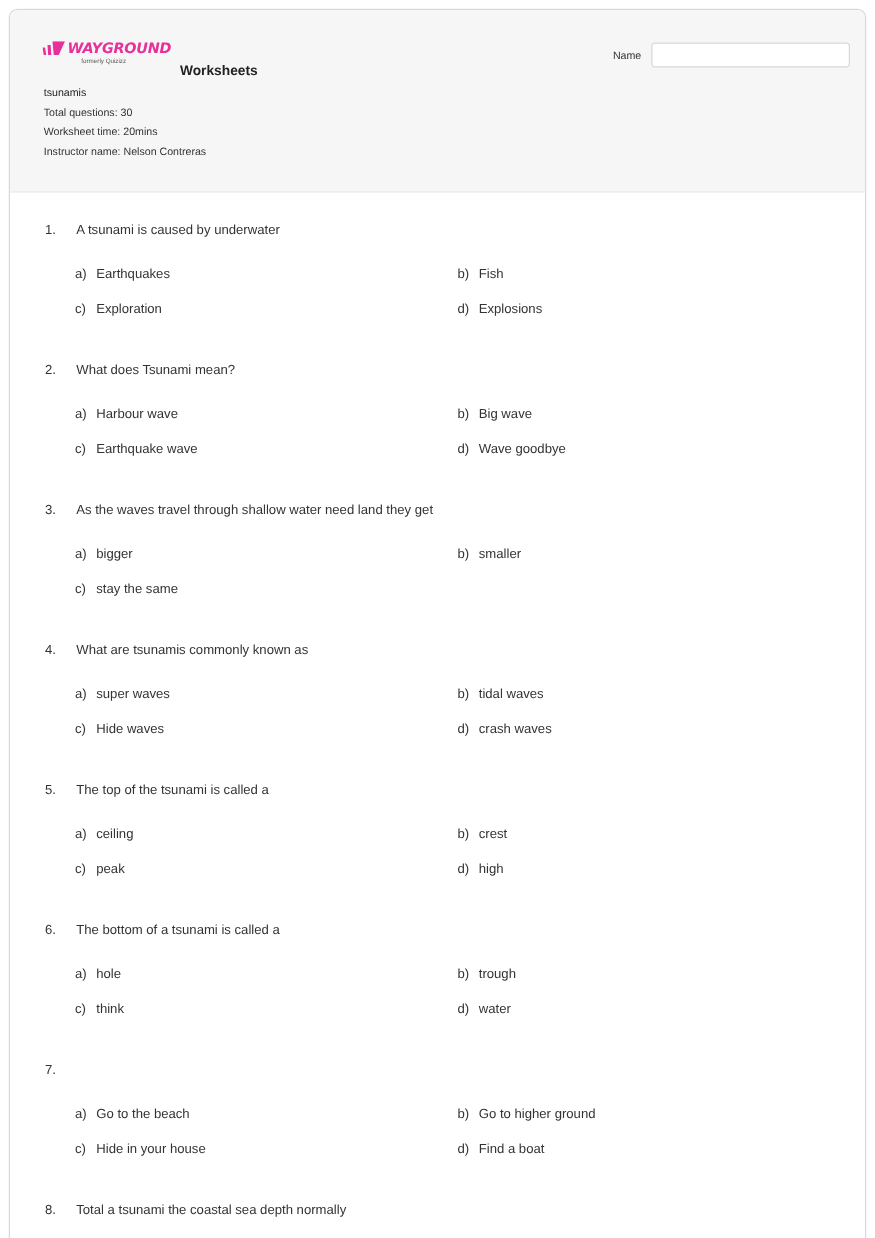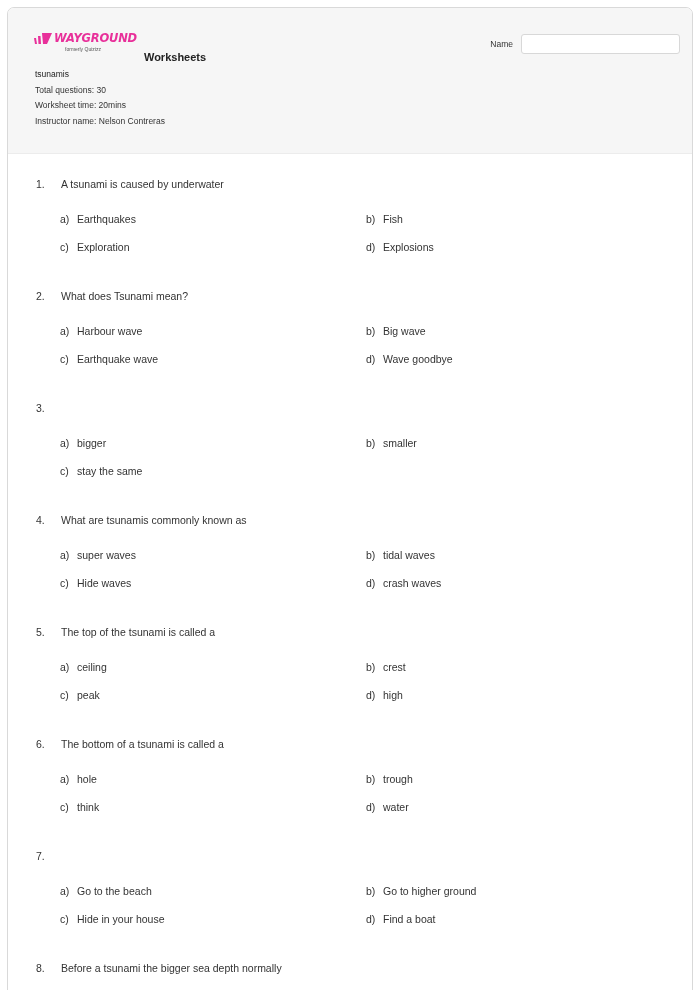--- a/index.html
+++ b/index.html
@@ -180,20 +180,21 @@
             <span class="opt-letter">d)</span>
             <span>Wave goodbye</span>
           </div>
       </div>
       <div class="q-gap"></div>
     </div>
 
     <div class="question">
       <div class="q-row">
         <span class="q-num">3.</span>
+        <span class="q-text">As the waves travel through shallow water need land they get</span>
       </div>
       <div class="options">
         <div class="option">
             <span class="opt-letter">a)</span>
             <span>bigger</span>
           </div>
         <div class="option">
             <span class="opt-letter">b)</span>
             <span>smaller</span>
           </div>
@@ -304,17 +305,17 @@
             <span class="opt-letter">d)</span>
             <span>Find a boat</span>
           </div>
       </div>
       <div class="q-gap"></div>
     </div>
 
     <div class="question">
       <div class="q-row">
         <span class="q-num">8.</span>
-        <span class="q-text">Before a tsunami the bigger sea depth normally</span>
+        <span class="q-text">Total a tsunami the coastal sea depth normally</span>
       </div>
     </div>
   </div>
 </div>
 
 </body></html>

